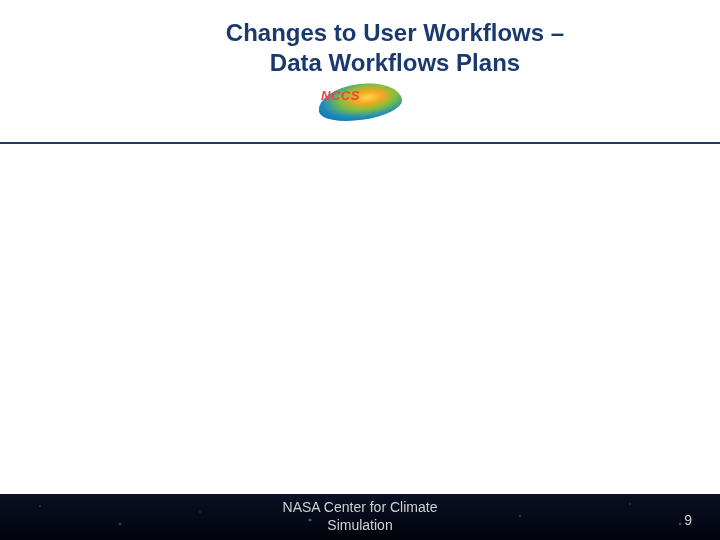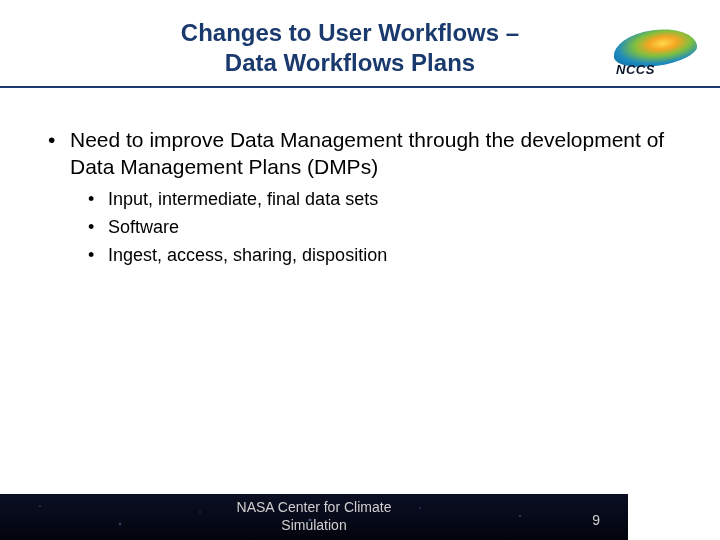--- a/index.html
+++ b/index.html
@@ -5,24 +5,25 @@
   * { margin: 0; padding: 0; box-sizing: border-box; }
   body {
     width: 720px;
     height: 540px;
     background: #ffffff;
     font-family: "Trebuchet MS", "Segoe UI", Arial, sans-serif;
     position: relative;
     overflow: hidden;
   }
   .header {
-    padding: 18px 20px 8px 20px;
+    padding: 18px 20px 16px 20px;
     display: flex;
     align-items: center;
     justify-content: space-between;
+    flex-direction: column;
   }
   .title {
     flex: 1;
     text-align: center;
     color: #1a3a6e;
     font-size: 24px;
     font-weight: bold;
     line-height: 1.25;
     padding-left: 70px;
   }
@@ -42,23 +43,22 @@
     transform: rotate(-8deg);
     position: relative;
   }
   .logo-text {
     position: absolute;
     left: 6px;
     top: 10px;
     font-size: 13px;
     font-weight: bold;
     font-style: italic;
-    color: #0f172a;
+    color: #ef4444;
     letter-spacing: 0.5px;
-    margin-top: 28px;
   }
   .divider {
     height: 2px;
     background: #1a3a6e;
     margin: 0;
   }
   .content {
     padding: 38px 42px 0 42px;
   }
   ul.main {
@@ -99,21 +99,21 @@
     position: absolute;
     left: 8px;
     top: 0;
     color: #000;
     font-size: 18px;
   }
   .footer {
     position: absolute;
     bottom: 0;
     left: 0;
-    width: 628px;
+    width: 720px;
     height: 46px;
     background: linear-gradient(180deg, #0a0f24 0%, #02040c 100%);
     overflow: hidden;
   }
   .footer::before {
     content: "";
     position: absolute;
     inset: 0;
     background:
       radial-gradient(2px 2px at 40px 12px, #4a6ba0 0%, transparent 60%),
@@ -156,28 +156,20 @@
   <div class="logo">
     <div class="logo-blob"></div>
     <div class="logo-text">NCCS</div>
   </div>
 </div>
 
 <div class="divider"></div>
 
 <div class="content">
   <ul class="main">
-    <li>
-      <span>Need to improve Data Management through the development of Data Management Plans (DMPs)</span>
-      <ul class="sub">
-        <li>Input, intermediate, final data sets</li>
-        <li>Software</li>
-        <li>Ingest, access, sharing, disposition</li>
-      </ul>
-    </li>
   </ul>
 </div>
 
 <div class="footer">
   <div class="footer-text">
     NASA Center for Climate<br>Simulation
   </div>
   <div class="page-num">9</div>
 </div>
 

